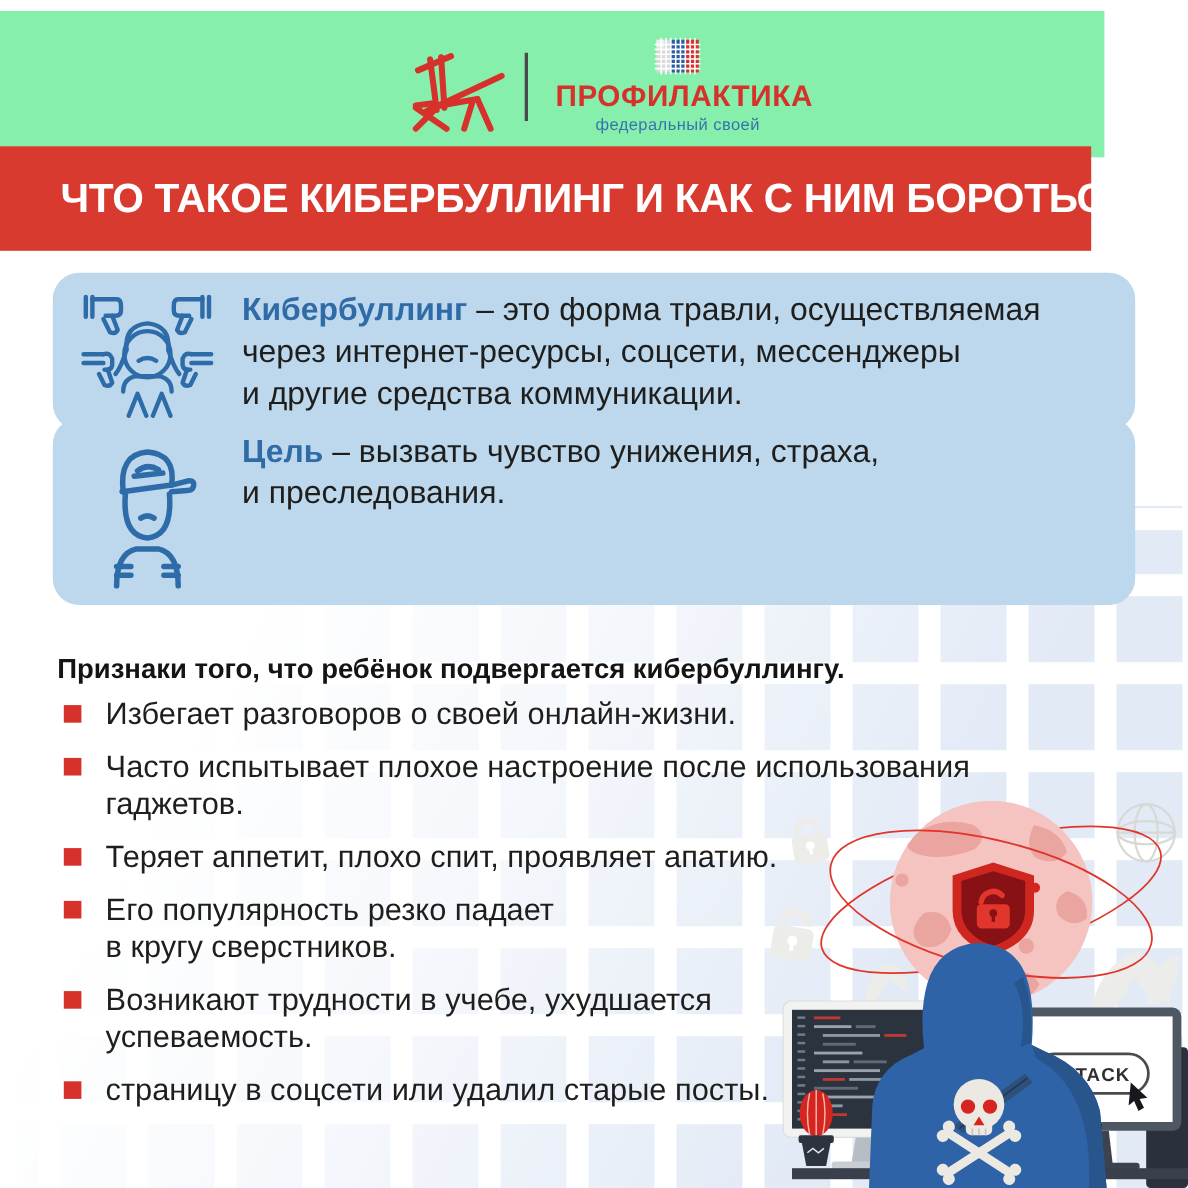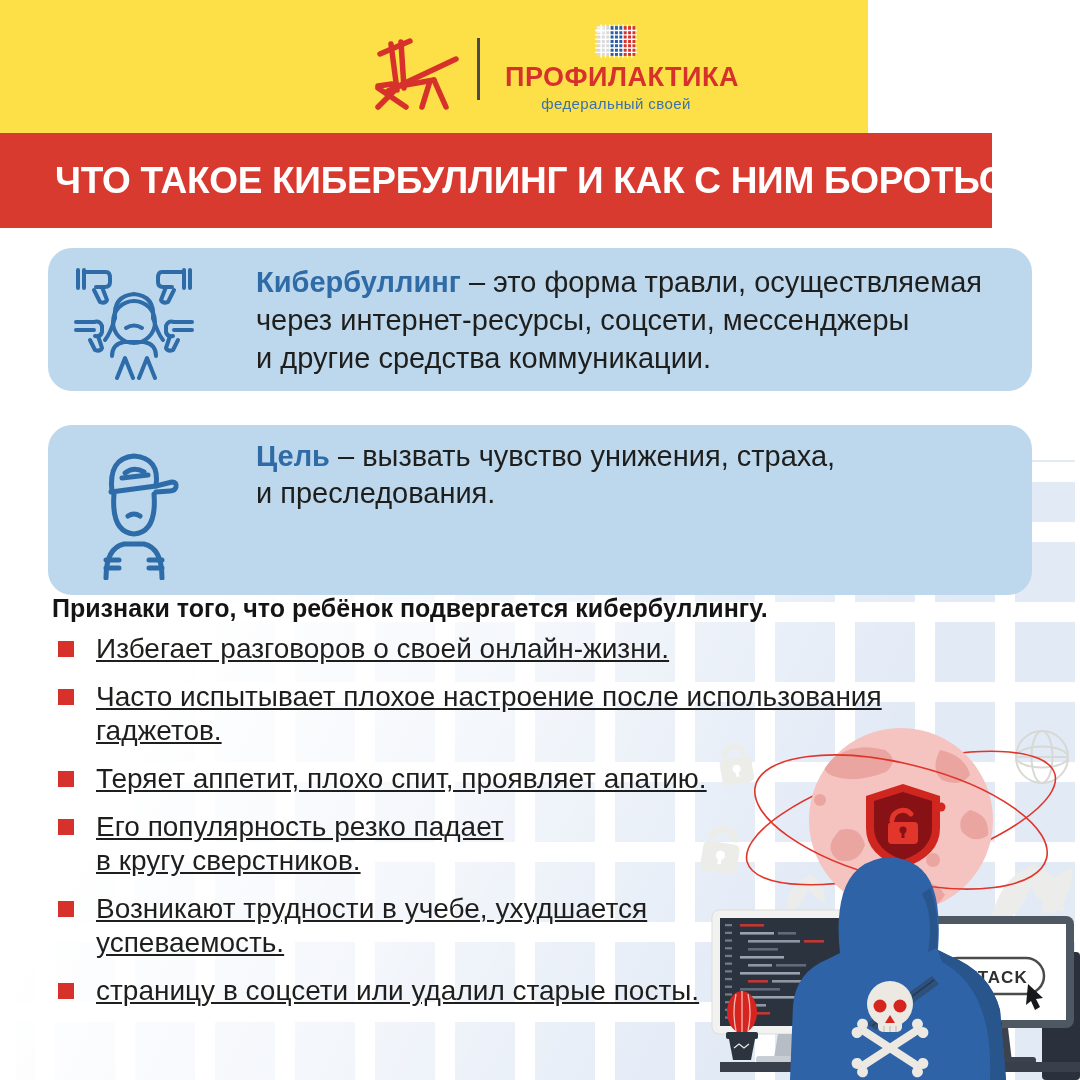--- a/index.html
+++ b/index.html
@@ -14,52 +14,52 @@
       repeating-linear-gradient(0deg,#ffffff 0 20px, rgba(255,255,255,0) 20px 80px),
       repeating-linear-gradient(90deg, rgba(255,255,255,0) 0 20px, #e2eaf6 20px 80px);
     background-position:35px 22px, 35px 22px;
   }
   .bg-fade {
     position:absolute; left:0; right:0; top:460px; bottom:0;
     background:linear-gradient(118deg,#ffffff 0%,#ffffff 20%,rgba(255,255,255,0.60) 46%,rgba(255,255,255,0) 74%);
   }
 
   
-  .header { position:absolute; left:0; top:0; width:868px; height:133px; background:#fde047; }
+  .header { position:absolute; left:0; top:10px; width:1004px; height:133px; background:#86efac; }
   .chair-logo { position:absolute; left:358px; top:28px; }
   .logo-divider { position:absolute; left:477px; top:38px; width:3px; height:62px; background:#4a4a4a; }
   .brand { position:absolute; left:505px; top:24px; width:222px; text-align:center; }
   .brand-flag { display:block; margin:0 auto 4px auto; }
   .brand-title { color:#d6312b; font-size:27px; font-weight:bold; letter-spacing:0.5px; }
   .brand-subtitle { color:#3a72ab; font-size:15px; letter-spacing:0.4px; margin-top:2px; }
 
   
   .banner { position:absolute; left:0; top:133px; width:992px; height:95px; background:#d93a30; display:flex; align-items:center; }
   .banner h1 { color:#fff; font-size:37px; font-weight:bold; letter-spacing:-0.3px; padding-left:55px; white-space:nowrap; }
 
   
-  .card { position:absolute; left:48px; width:984px; background:#bdd7ec; border-radius:24px; display:flex;gap:36px; }
+  .card { position:absolute; left:48px; width:984px; background:#bdd7ec; border-radius:24px; display:flex; }
   .card1 { top:248px; height:143px; }
-  .card2 { top:425px; height:170px; }
+  .card2 { top:380px; height:170px; }
   .card-icon { flex:0 0 172px; display:flex; align-items:center; justify-content:center; }
   .card-text { padding-top:15px; font-size:29px; color:#1e1e1c; }
   .card2 .card-text { padding-top:13px; }
   .card-text .line { line-height:38px; white-space:nowrap; }
   .card2 .card-text .line { line-height:37px; }
   .line:empty { display:none; }
   .lead { color:#2f6ba6; font-weight:bold; }
 
   
   .signs { position:absolute; left:52px; top:592px; width:960px; }
   .signs h2 { font-size:25px; font-weight:bold; color:#141414; line-height:32px; margin-bottom:8px; white-space:nowrap; }
   .signs ul { list-style:none; }
   .signs li { display:flex; margin-bottom:14px; }
   .bullet { flex:0 0 16px; width:16px; height:16px; background:#d6312b; margin:9px 22px 0 6px; }
   .sign-txt { font-size:28px; color:#1e1e1c; }
-  .sign-txt div { line-height:34px; white-space:nowrap;text-decoration:underline; }
+  .sign-txt div { line-height:34px; white-space:nowrap; }
   .sign-txt div:empty { display:none; }
 
   .illustration { position:absolute; left:690px; top:660px; }
 </style>
 </head>
 <body>
 
 <div class="poster">
 
   <div class="bg-pattern"></div>

